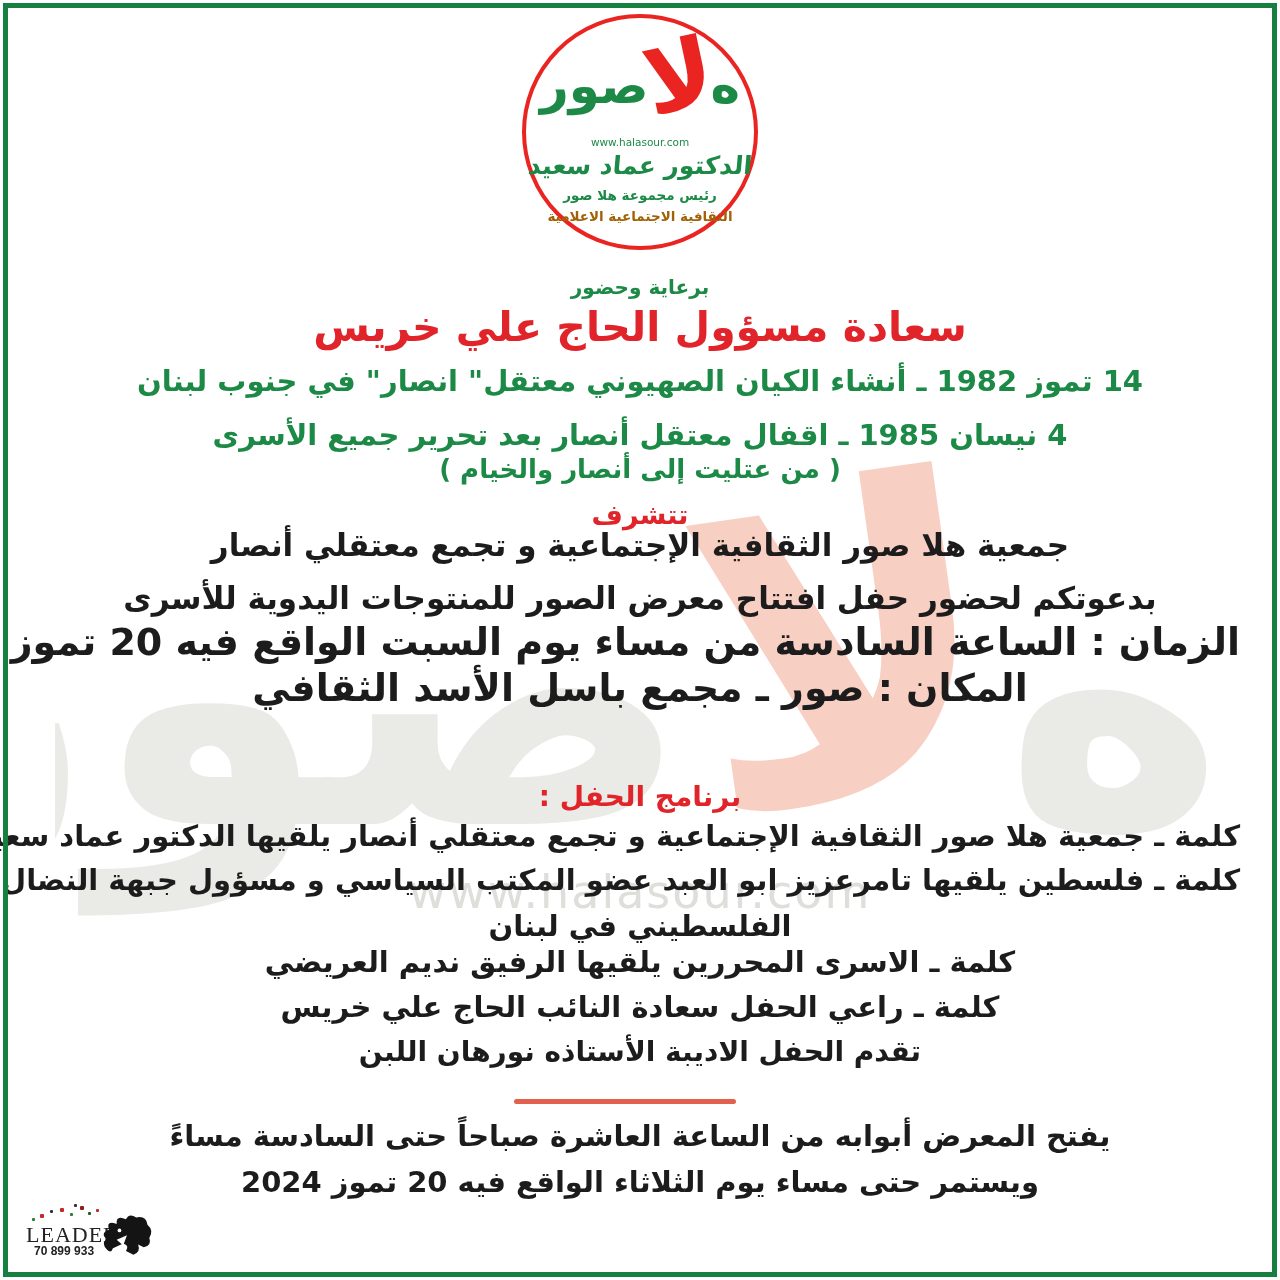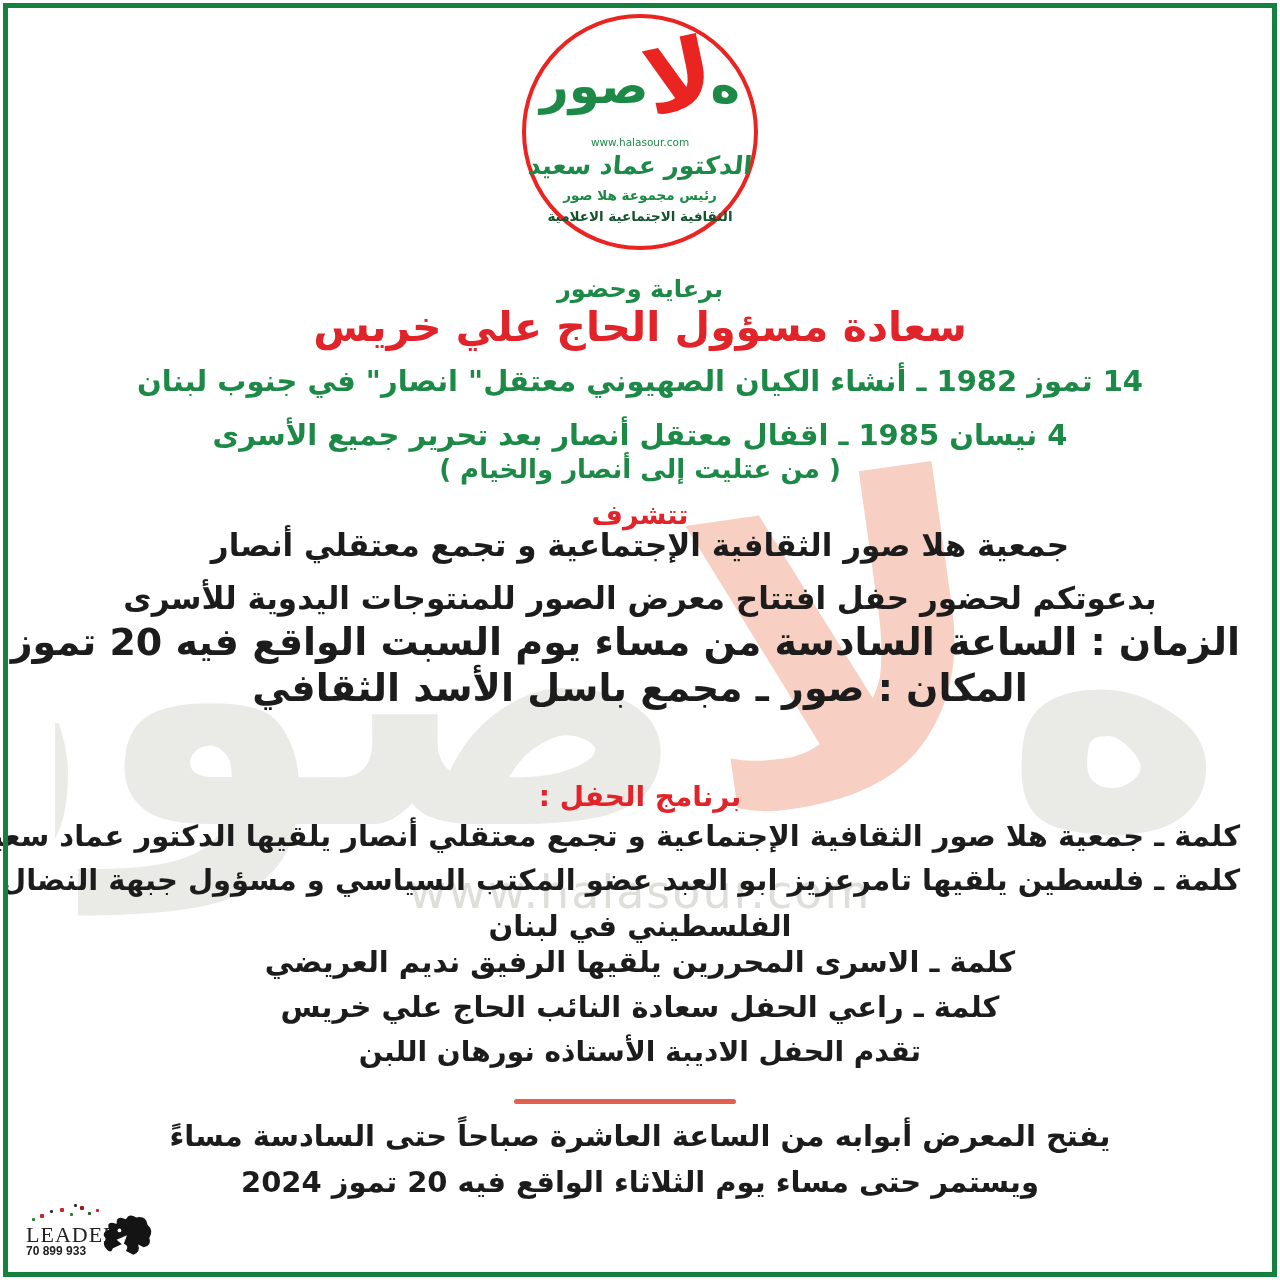--- a/index.html
+++ b/index.html
@@ -31,30 +31,30 @@
   .logo-word{
     position:absolute;top:18px;left:0;right:0;height:100px;
     display:flex;flex-direction:row;justify-content:center;align-items:center;direction:rtl;
   }
   .lg-g{font-size:50px;font-weight:bold;color:#1c8a46;}
   .lg-r{font-size:94px;font-weight:bold;color:#ea2420;line-height:.8;
         display:inline-block;transform:rotate(-12deg);margin:0 -4px 18px -4px;}
   .logo-site{position:absolute;top:118px;left:0;right:0;font-size:10.5px;color:#1c8a46;direction:ltr;}
   .logo-director{position:absolute;top:133px;left:0;right:0;font-size:25px;font-weight:bold;color:#1c8a46;transform:skewX(-5deg);}
   .logo-role1{position:absolute;top:169px;left:0;right:0;font-size:13.5px;font-weight:bold;color:#1c8a46;}
-  .logo-role2{position:absolute;top:190px;left:0;right:0;font-size:13.5px;font-weight:bold;color:#14532d;}
+  .logo-role2{position:absolute;top:190px;left:0;right:0;font-size:13.5px;font-weight:bold;color:#a16207;}
   
   .row{
     position:absolute;left:40px;right:40px;text-align:center;direction:rtl;
     font-weight:bold;z-index:2;line-height:1.15;white-space:nowrap;
   }
   .green{color:#1c8a46;}
   .red{color:#e1232a;}
   .black{color:#1c1c1c;}
-  .s24{font-size:24px;text-align:center;} .s26{font-size:26px;} .s27{font-size:27px;}
+  .s24{font-size:20px;text-align:center;} .s26{font-size:26px;} .s27{font-size:27px;}
   .s28{font-size:28px;} .s29{font-size:29px;} .s30{font-size:38px;}
   .s31{font-size:31px;} .s41{font-size:41px;}
   .divider{
     position:absolute;top:1099px;left:514px;width:222px;height:5px;
     background:#e2604e;border-radius:3px;z-index:2;
   }
   
   .leader{position:absolute;left:26px;top:1204px;width:130px;height:64px;z-index:2;}
   .leader-dots span{position:absolute;border-radius:1px;}
   .ld1{width:4px;height:4px;background:#c62828;left:34px;top:4px;}
@@ -64,21 +64,21 @@
   .ld5{width:4px;height:4px;background:#c62828;left:14px;top:10px;}
   .ld6{width:3px;height:3px;background:#333;left:24px;top:6px;}
   .ld7{width:3px;height:3px;background:#2e7d32;left:6px;top:14px;}
   .ld8{width:3px;height:3px;background:#c62828;left:70px;top:5px;}
   .ld9{width:3px;height:3px;background:#333;left:48px;top:0px;}
   .leader-name{
     position:absolute;left:0;top:18px;font-family:"Liberation Serif",serif;
     font-size:22px;color:#222;letter-spacing:1px;
   }
   .leader-phone{
-    position:absolute;left:0;top:40px;font-size:12px;font-weight:bold;color:#222;
+    position:absolute;left:8px;top:40px;font-size:12px;font-weight:bold;color:#222;
     font-family:"Liberation Sans",sans-serif;
   }
   .leader-lion{position:absolute;left:72px;top:8px;}
 </style>
 </head>
 <body>
 
 <div class="poster">
   <div class="frame"></div>
 

